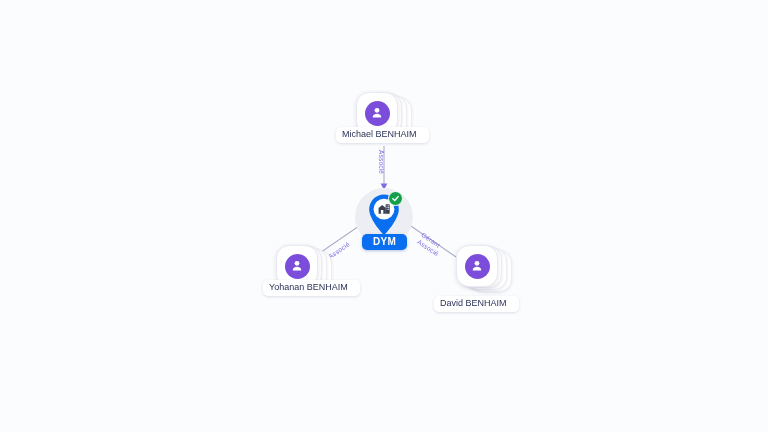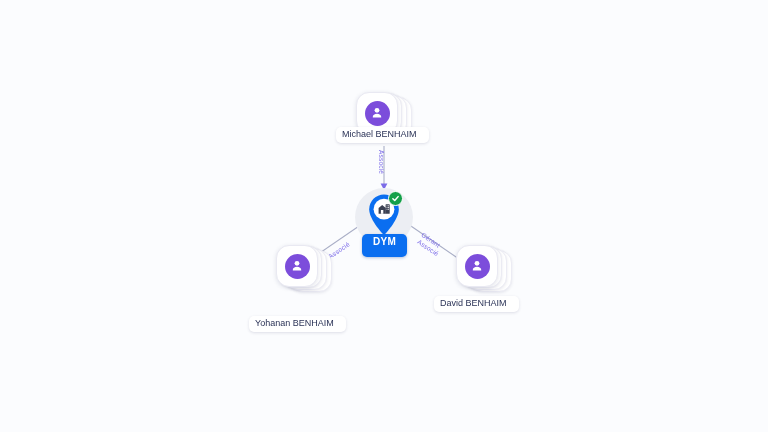--- a/index.html
+++ b/index.html
@@ -135,21 +135,21 @@
     display: flex;
     align-items: center;
     justify-content: center;
   }
   .verified-badge svg { display: block; }
   #company-label {
     position: absolute;
     background: #0a6ef0;
     color: #ffffff;
     border-radius: 5px;
-    padding: 2px 11px 9px 11px;
+    padding: 2px 11px 2px 11px;
     font-size: 10px;
     font-weight: bold;
     letter-spacing: .3px;
     white-space: nowrap;
     box-shadow: 0 1px 3px rgba(10,60,150,.3);
     font-family: "Liberation Sans", sans-serif;
     line-height: 12px;
   }
 </style>
 </head>
@@ -199,21 +199,21 @@
     <div class="stack-card c1"></div>
     <div class="person-face">
       <div class="avatar-circle">
         <svg width="16" height="16" viewBox="0 0 24 24" fill="#ffffff">
           <circle cx="12" cy="8" r="3.6"></circle>
           <path d="M12 13.2c-3.6 0-6.3 2.1-6.3 4.3v1.1h12.6v-1.1c0-2.2-2.7-4.3-6.3-4.3z"></path>
         </svg>
       </div>
     </div>
   </div>
-  <div class="name-pill" style="left:249px; top:280px;margin-top:36px;">Yohanan BENHAIM</div>
+  <div class="name-pill" style="left:263px; top:280px;">Yohanan BENHAIM</div>
 
   <div class="person-node" style="left:456px; top:245px;">
     <div class="stack-card c3"></div>
     <div class="stack-card c2"></div>
     <div class="stack-card c1"></div>
     <div class="person-face">
       <div class="avatar-circle">
         <svg width="16" height="16" viewBox="0 0 24 24" fill="#ffffff">
           <circle cx="12" cy="8" r="3.6"></circle>
           <path d="M12 13.2c-3.6 0-6.3 2.1-6.3 4.3v1.1h12.6v-1.1c0-2.2-2.7-4.3-6.3-4.3z"></path>

